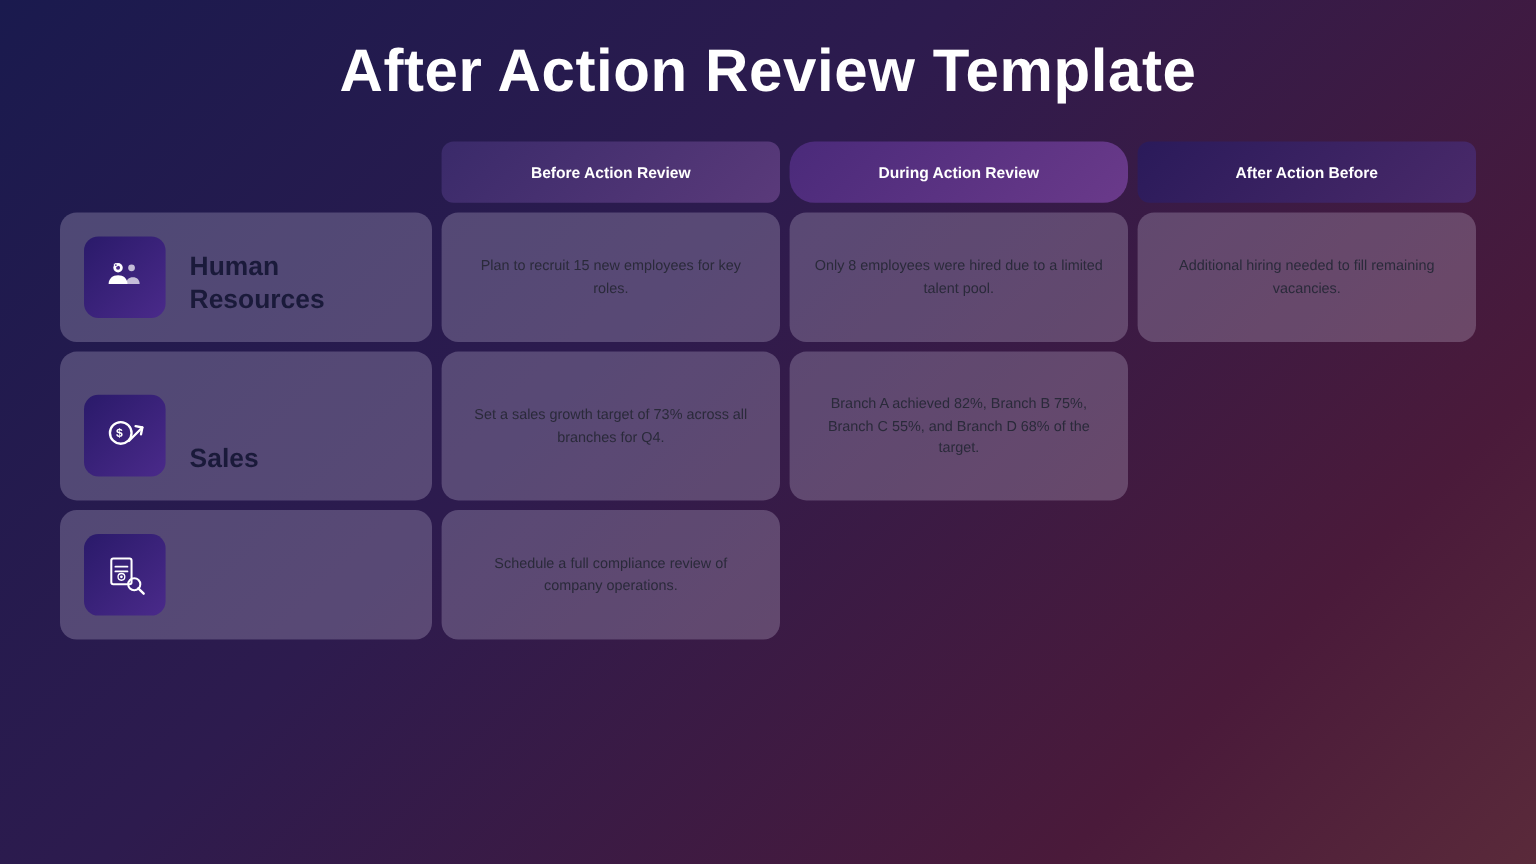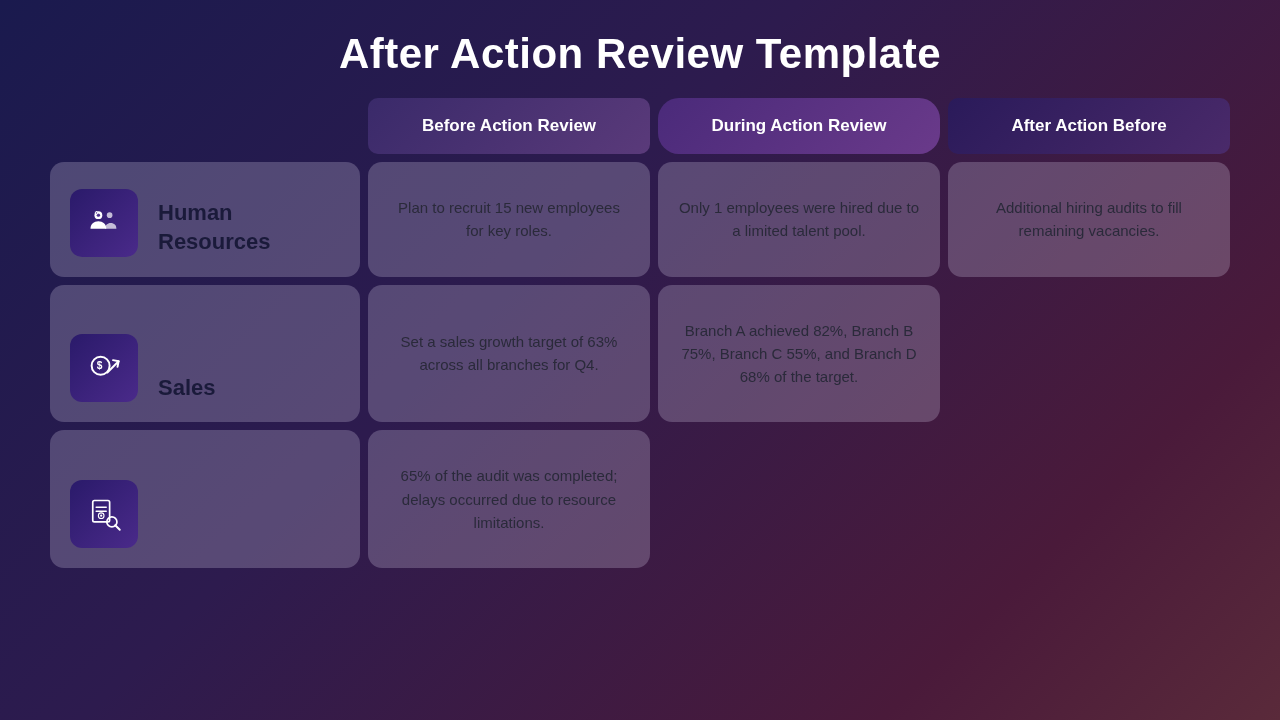--- a/index.html
+++ b/index.html
@@ -10,24 +10,24 @@
       font-family: 'Segoe UI', Arial, sans-serif;
       background: linear-gradient(135deg, #1a1a4e 0%, #2d1b4e 40%, #4a1a3a 80%, #5a2a3a 100%);
       display: flex;
       flex-direction: column;
       align-items: center;
       padding: 30px 50px 30px 50px;
     }
 
     .page-title {
       color: #ffffff;
-      font-size: 42px;
+      font-size: 50px;
       font-weight: 700;
       text-align: right;
-      margin-bottom: 20px;
+      margin-bottom: 30px;
       letter-spacing: 0.5px;
     }
 
     .table-container {
       width: 100%;
       display: flex;
       flex-direction: column;
       gap: 0;
     }
 
@@ -40,21 +40,21 @@
     }
 
     .header-empty {
       background: transparent;
     }
 
     .header-cell {
       border-radius: 10px;
       padding: 18px 15px;
       text-align: center;
-      font-size: 17px;
+      font-size: 13px;
       font-weight: 600;
       color: #ffffff;
     }
 
     .header-before {
       background: linear-gradient(135deg, #3a2a6a, #5a3a7a);
     }
 
     .header-during {
       background: linear-gradient(135deg, #4a2a7a, #6a3a8a);
@@ -107,21 +107,21 @@
     }
 
     .content-cell {
       background: rgba(220, 210, 235, 0.25);
       border-radius: 14px;
       padding: 34px 20px;
       display: flex;
       align-items: center;
       justify-content: center;
       text-align: center;
-      font-size: 15px;
+      font-size: 12px;
       color: #2a2a3a;
       line-height: 1.55;
     }
   </style>
 </head>
 <body>
 
 <h1 class="page-title">After Action Review Template</h1>
 
 <div class="table-container">
@@ -147,55 +147,55 @@
           <g transform="translate(14, 10) scale(0.5)">
             <path d="M16 6l-1.5-2.6-2.8 1-1-2.8-3 0-1 2.8-2.8-1L3 6l2.2 2L3 10l1.5 2.6 2.8-1 1 2.8 3 0 1-2.8 2.8 1L16 10l-2.2-2z" fill="white" opacity="0.9"></path>
             <circle cx="9.5" cy="8" r="2.5" fill="#4a2a8a"></circle>
           </g>
         </svg>
       </div>
       <div class="dept-name" style="white-space:pre-line;">Human
 Resources</div>
     </div>
     <div class="content-cell">Plan to recruit 15 new employees for key roles.</div>
-    <div class="content-cell">Only 1 employees were hired due to a limited talent pool.</div>
-    <div class="content-cell">Additional hiring audits to fill remaining vacancies.</div>
+    <div class="content-cell">Only 8 employees were hired due to a limited talent pool.</div>
+    <div class="content-cell">Additional hiring needed to fill remaining vacancies.</div>
   </div>
 
   <div class="data-row">
     <div class="dept-cell">
       <div class="dept-icon-box">
         <svg viewBox="0 0 64 64" xmlns="http://www.w3.org/2000/svg">
 
           <circle cx="26" cy="28" r="16" stroke="white" stroke-width="3.5" fill="none"></circle>
           <text x="19" y="34" font-size="18" fill="white" font-weight="bold">$</text>
 
           <line x1="38" y1="40" x2="58" y2="20" stroke="white" stroke-width="3.5" stroke-linecap="round"></line>
           <polyline points="48,18 58,20 56,30" stroke="white" stroke-width="3.5" fill="none" stroke-linecap="round" stroke-linejoin="round"></polyline>
         </svg>
       </div>
       <div class="dept-name">Sales</div>
     </div>
-    <div class="content-cell">Set a sales growth target of 63% across all branches for Q4.</div>
+    <div class="content-cell">Set a sales growth target of 73% across all branches for Q4.</div>
     <div class="content-cell">Branch A achieved 82%, Branch B 75%, Branch C 55%, and Branch D 68% of the target.</div>
   </div>
 
   <div class="data-row">
     <div class="dept-cell">
       <div class="dept-icon-box">
         <svg viewBox="0 0 64 64" xmlns="http://www.w3.org/2000/svg">
 
           <rect x="12" y="8" width="30" height="38" rx="3" fill="none" stroke="white" stroke-width="3"></rect>
           <line x1="18" y1="20" x2="36" y2="20" stroke="white" stroke-width="2.5" stroke-linecap="round"></line>
           <line x1="18" y1="27" x2="36" y2="27" stroke="white" stroke-width="2.5" stroke-linecap="round"></line>
 
           <circle cx="27" cy="35" r="5" fill="none" stroke="white" stroke-width="2"></circle>
           <circle cx="27" cy="35" r="2" fill="white"></circle>
 
           <circle cx="46" cy="46" r="9" fill="none" stroke="white" stroke-width="3"></circle>
           <line x1="52" y1="52" x2="60" y2="60" stroke="white" stroke-width="3.5" stroke-linecap="round"></line>
         </svg>
       </div>
     </div>
-    <div class="content-cell">65% of the audit was completed; delays occurred due to resource limitations.</div>
+    <div class="content-cell">Schedule a full compliance review of company operations.</div>
   </div>
 
 </div>
 
 </body></html>

